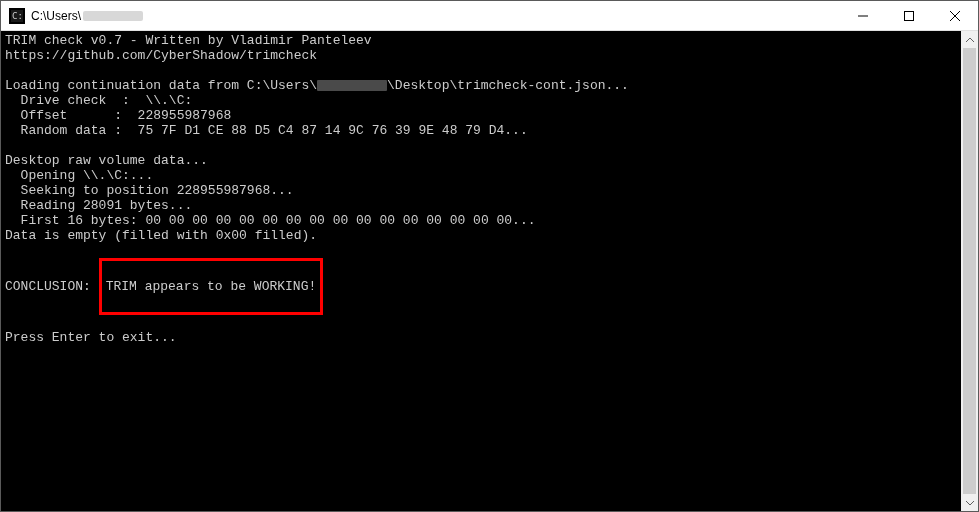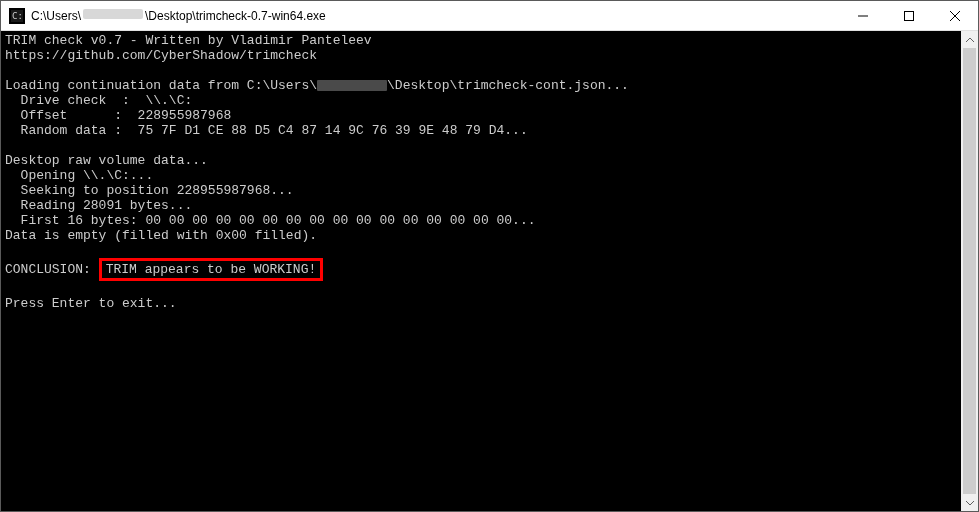--- a/index.html
+++ b/index.html
@@ -38,21 +38,21 @@
       align-items: center;
       justify-content: center;
     }
     .titlebar-title {
       font-size: 12px;
       color: #000;
       flex: 1;
       white-space: nowrap;
       overflow: hidden;
       display: flex;
-      align-items: flex-start;
+      align-items: center;
     }
     .redacted {
       display: inline-block;
       width: 60px;
       height: 10px;
       background: #d8d8d8;
       border-radius: 2px;
       margin: 0 2px;
       vertical-align: middle;
     }
@@ -113,21 +113,21 @@
     .scroll-thumb {
       position: absolute;
       top: 0;
       left: 2px;
       right: 2px;
       height: 100%;
       background: #cdcdcd;
     }
     .highlight-box {
       border: 3px solid #ff0000;
-      padding: 1px 4px;
+      padding: 18px 4px;
       display: inline-block;
     }
     .console-redacted {
       display: inline-block;
       width: 70px;
       height: 11px;
       background: #4a4a4a;
       vertical-align: middle;
       border-radius: 1px;
     }
@@ -140,21 +140,20 @@
     <span class="titlebar-icon">
       <svg viewBox="0 0 16 16" width="16" height="16">
         <rect x="0" y="0" width="16" height="16" fill="#000"></rect>
         <rect x="2" y="2" width="12" height="12" fill="#1a1a1a"></rect>
         <text x="3" y="11" font-size="9" fill="#ccc" font-family="monospace">C:</text>
       </svg>
     </span>
     <span class="titlebar-title">
       <span>C:\Users\</span>
         <span class="redacted"></span>
-        <span>\Desktop\trimcheck-0.7-win64.exe</span>
     </span>
     <div class="window-controls">
       <button class="window-btn">
         <svg viewBox="0 0 10 10">
           <line x1="0" y1="5" x2="10" y2="5" stroke="#000" stroke-width="1"></line>
         </svg>
       </button>
       <button class="window-btn">
         <svg viewBox="0 0 10 10">
           <rect x="0.5" y="0.5" width="9" height="9" fill="none" stroke="#000" stroke-width="1"></rect>

